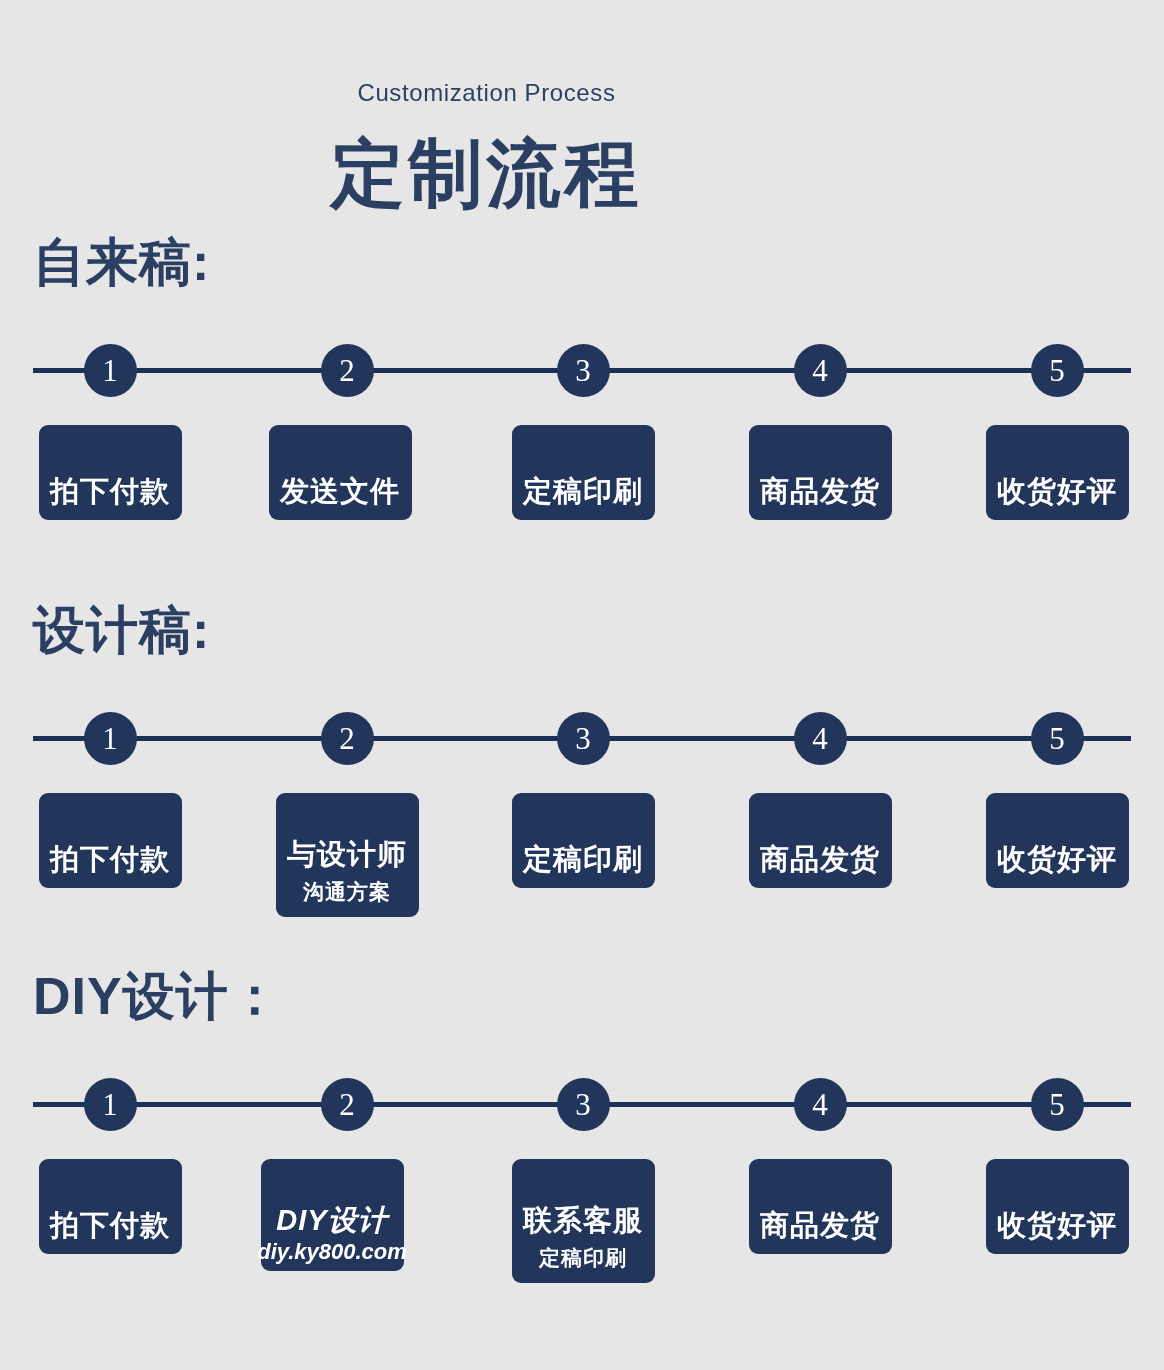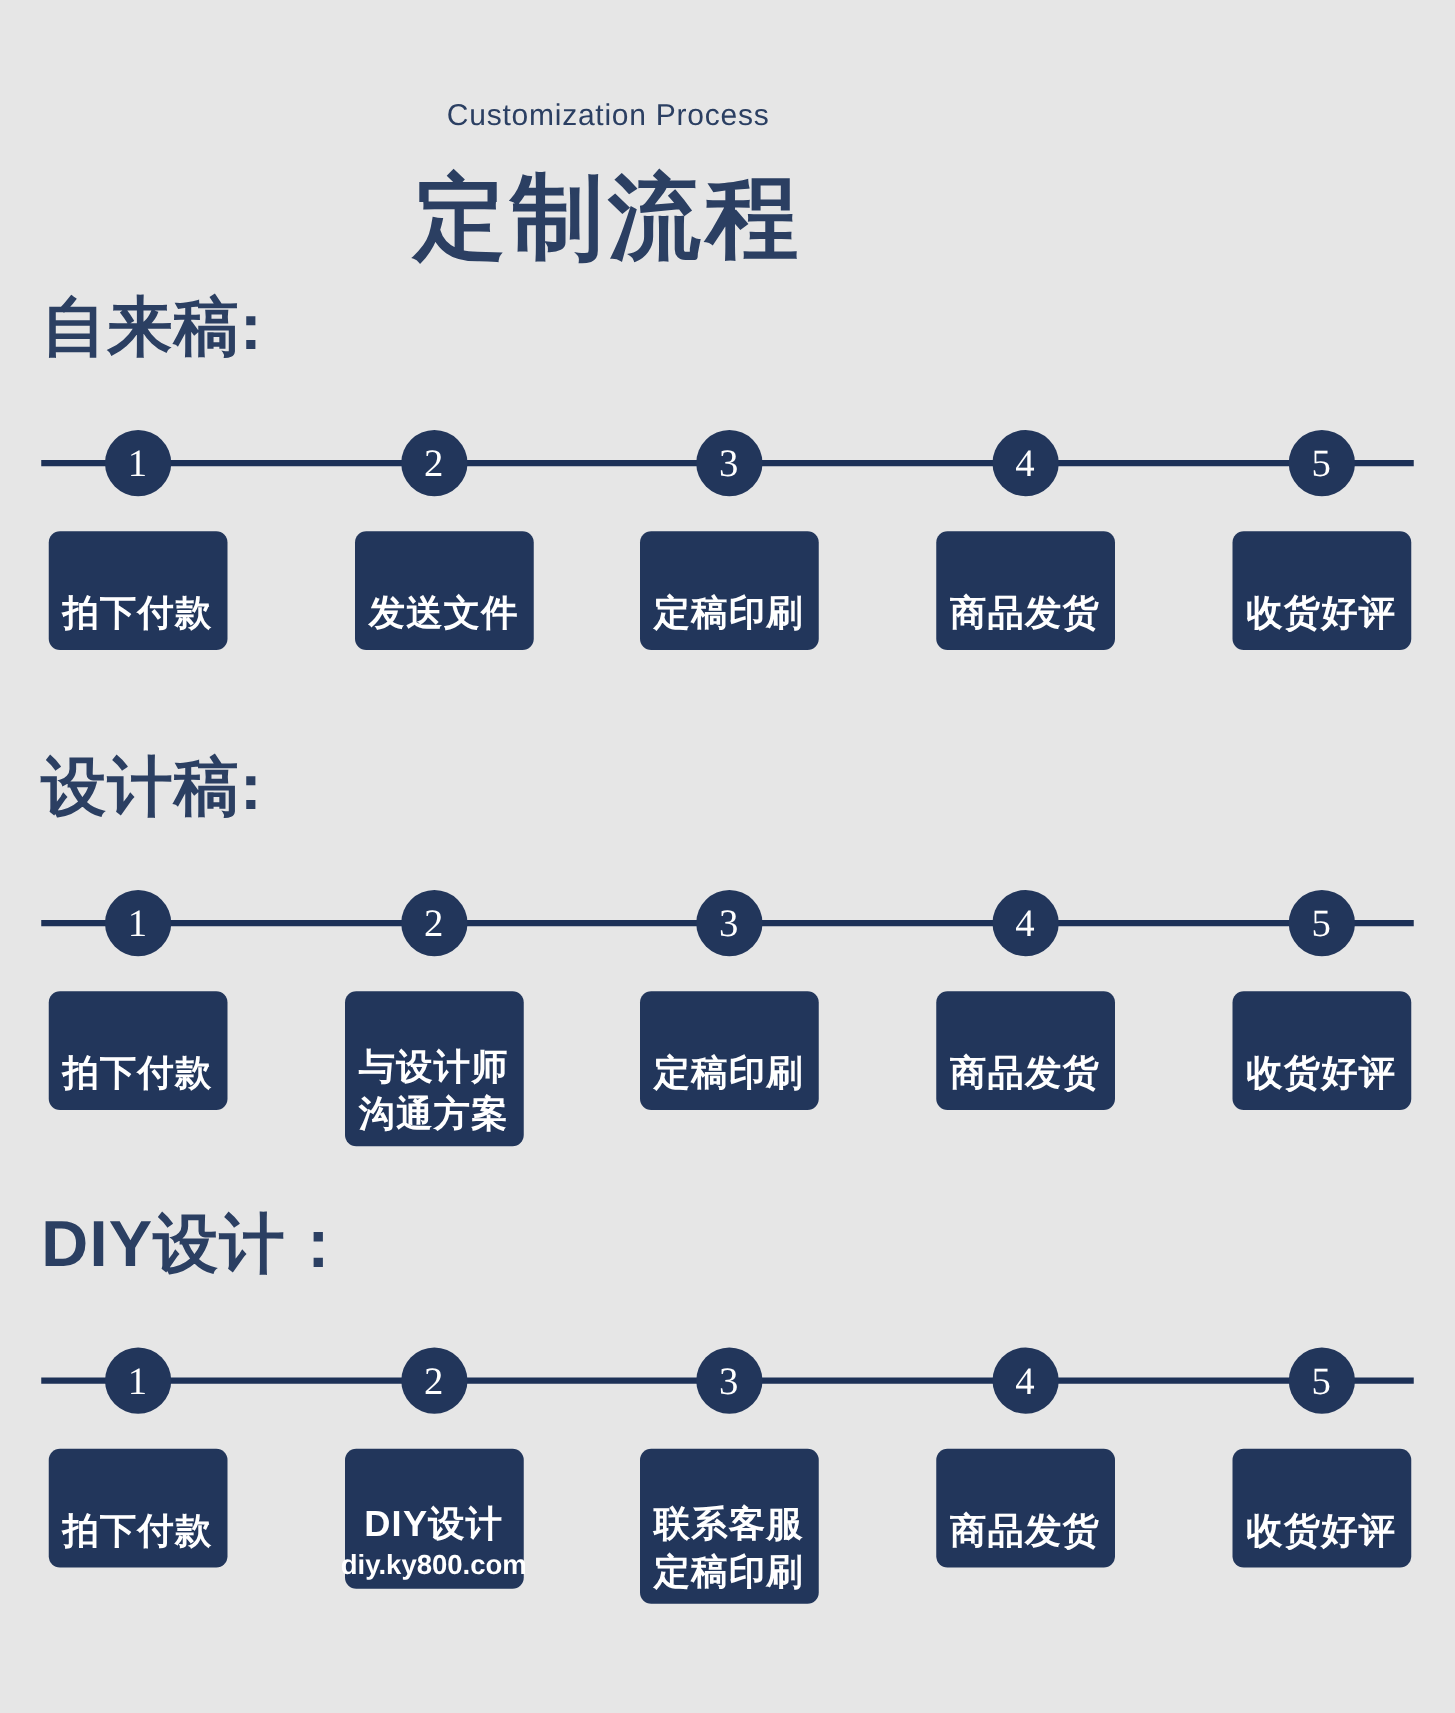--- a/index.html
+++ b/index.html
@@ -120,21 +120,21 @@
   }
   .step-box .line-1 {
     font-size: 29px;
     font-weight: 700;
     line-height: 38px;
     letter-spacing: 1px;
     white-space: nowrap;
     margin-top: 36px;
   }
   .step-box .line-2 {
-    font-size: 29px;
+    font-size: 21px;
     font-weight: 700;
     line-height: 38px;
     letter-spacing: 1px;
     white-space: nowrap;
   }
   .step-box .line-url {
     font-size: 22px;
     font-weight: 700;
     line-height: 26px;
     letter-spacing: 0px;
@@ -158,21 +158,21 @@
     <div class="step-circle" style="left: 110px;">1</div>
         <div class="step-circle" style="left: 347px;">2</div>
         <div class="step-circle" style="left: 583px;">3</div>
         <div class="step-circle" style="left: 820px;">4</div>
         <div class="step-circle" style="left: 1057px;">5</div>
       </div>
     <div class="boxes">
         <div class="step-box" style="left: 110px;">
           <div class="line-1">拍下付款</div>
         </div>
-        <div class="step-box" style="left: 355px;">
+        <div class="step-box" style="left: 340px;">
           <div class="line-1">发送文件</div>
         </div>
         <div class="step-box" style="left: 583px;">
           <div class="line-1">定稿印刷</div>
         </div>
         <div class="step-box" style="left: 820px;">
           <div class="line-1">商品发货</div>
         </div>
         <div class="step-box" style="left: 1057px;">
           <div class="line-1">收货好评</div>
@@ -217,21 +217,21 @@
     <div class="step-circle" style="left: 110px;">1</div>
         <div class="step-circle" style="left: 347px;">2</div>
         <div class="step-circle" style="left: 583px;">3</div>
         <div class="step-circle" style="left: 820px;">4</div>
         <div class="step-circle" style="left: 1057px;">5</div>
       </div>
     <div class="boxes">
         <div class="step-box" style="left: 110px;">
           <div class="line-1">拍下付款</div>
         </div>
-        <div class="step-box" style="left: 347px;">
+        <div class="step-box" style="left: 332px; font-style: italic;">
           <div class="line-1">DIY设计</div>
           <div class="line-url">diy.ky800.com</div>
         </div>
         <div class="step-box" style="left: 583px;">
           <div class="line-1">联系客服</div>
           <div class="line-2">定稿印刷</div>
         </div>
         <div class="step-box" style="left: 820px;">
           <div class="line-1">商品发货</div>
         </div>

